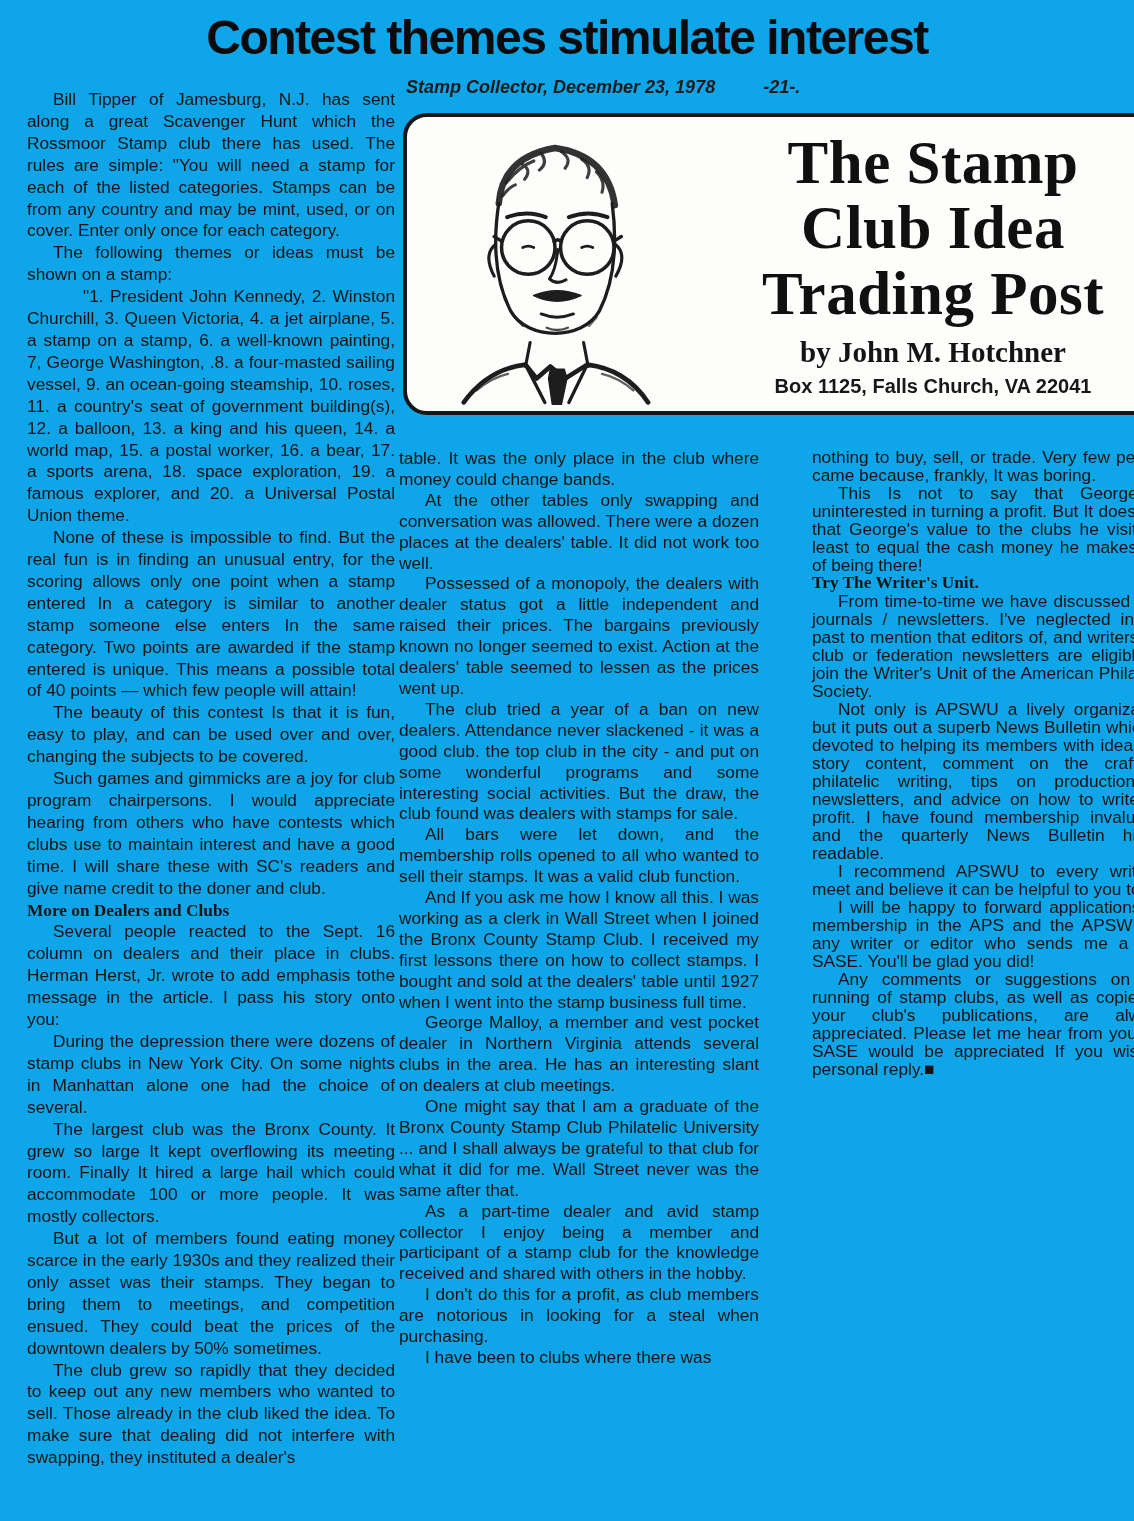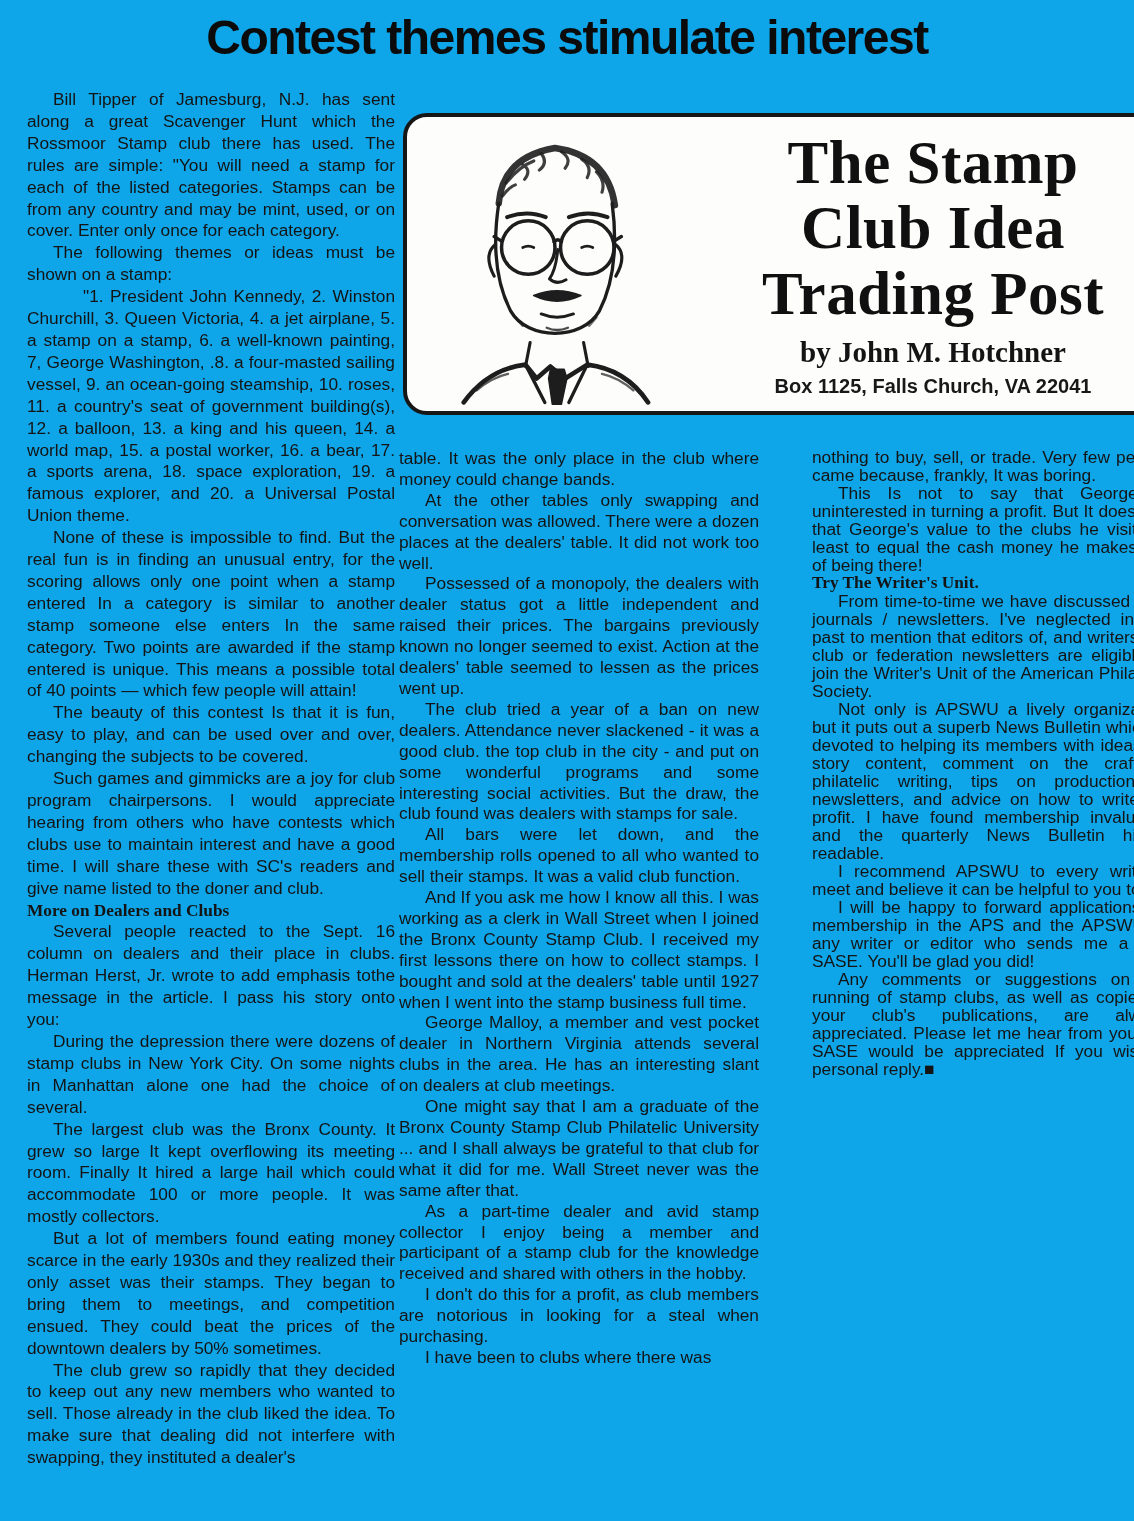--- a/index.html
+++ b/index.html
@@ -93,28 +93,31 @@
     color: #181818;
   }
 </style>
 </head>
 <body>
 
 <div class="page">
 
   <h1 class="headline">Contest themes stimulate interest</h1>
 
+  <div class="dateline">
+    <span>Stamp Collector, December 23, 1978</span><span class="pageno">-21-.</span>
+  </div>
 
   <div class="col col-left">
       <p class="para indent">Bill Tipper of Jamesburg, N.J. has sent along a great Scavenger Hunt which the Rossmoor Stamp club there has used. The rules are simple: "You will need a stamp for each of the listed categories. Stamps can be from any country and may be mint, used, or on cover. Enter only once for each category.</p>
       <p class="para indent">The following themes or ideas must be shown on a stamp:</p>
       <p class="para list">"1. President John Kennedy, 2. Winston Churchill, 3. Queen Victoria, 4. a jet airplane, 5. a stamp on a stamp, 6. a well-known painting, 7, George Washington, .8. a four-masted sailing vessel, 9. an ocean-going steamship, 10. roses, 11. a country's seat of government building(s), 12. a balloon, 13. a king and his queen, 14. a world map, 15. a postal worker, 16. a bear, 17. a sports arena, 18. space exploration, 19. a famous explorer, and 20. a Universal Postal Union theme.</p>
       <p class="para indent">None of these is impossible to find. But the real fun is in finding an unusual entry, for the scoring allows only one point when a stamp entered In a category is similar to another stamp someone else enters In the same category. Two points are awarded if the stamp entered is unique. This means a possible total of 40 points — which few people will attain!</p>
       <p class="para indent">The beauty of this contest Is that it is fun, easy to play, and can be used over and over, changing the subjects to be covered.</p>
-      <p class="para indent">Such games and gimmicks are a joy for club program chairpersons. I would appreciate hearing from others who have contests which clubs use to maintain interest and have a good time. I will share these with SC's readers and give name listed to the doner and club.</p>
+      <p class="para indent">Such games and gimmicks are a joy for club program chairpersons. I would appreciate hearing from others who have contests which clubs use to maintain interest and have a good time. I will share these with SC's readers and give name credit to the doner and club.</p>
       <p class="para heading">More on Dealers and Clubs</p>
       <p class="para indent">Several people reacted to the Sept. 16 column on dealers and their place in clubs. Herman Herst, Jr. wrote to add emphasis tothe message in the article. I pass his story onto you:</p>
       <p class="para indent">During the depression there were dozens of stamp clubs in New York City. On some nights in Manhattan alone one had the choice of several.</p>
       <p class="para indent">The largest club was the Bronx County. It grew so large It kept overflowing its meeting room. Finally It hired a large hail which could accommodate 100 or more people. It was mostly collectors.</p>
       <p class="para indent">But a lot of members found eating money scarce in the early 1930s and they realized their only asset was their stamps. They began to bring them to meetings, and competition ensued. They could beat the prices of the downtown dealers by 50% sometimes.</p>
       <p class="para indent">The club grew so rapidly that they decided to keep out any new members who wanted to sell. Those already in the club liked the idea. To make sure that dealing did not interfere with swapping, they instituted a dealer's</p>
     </div>
 
   <div class="masthead">
     <div class="portrait-wrap">

